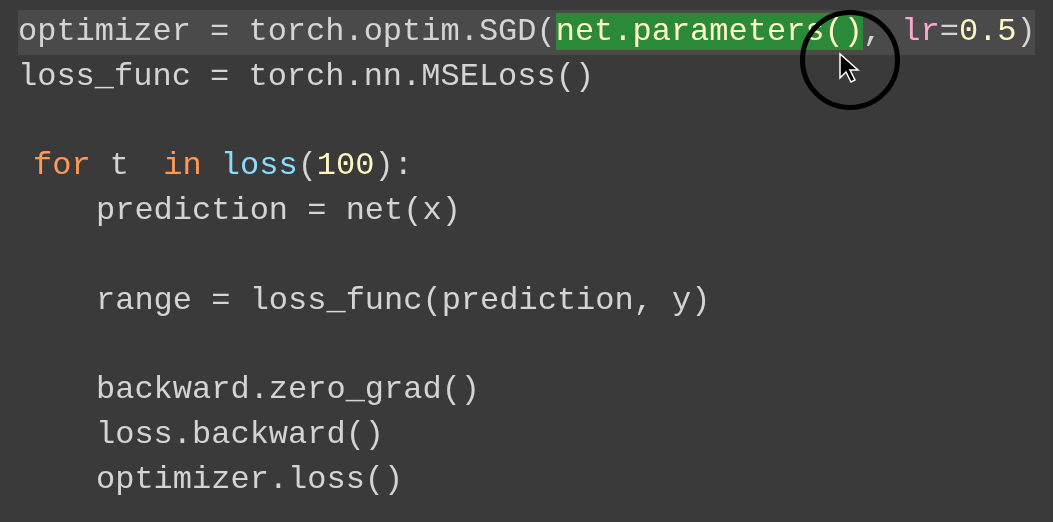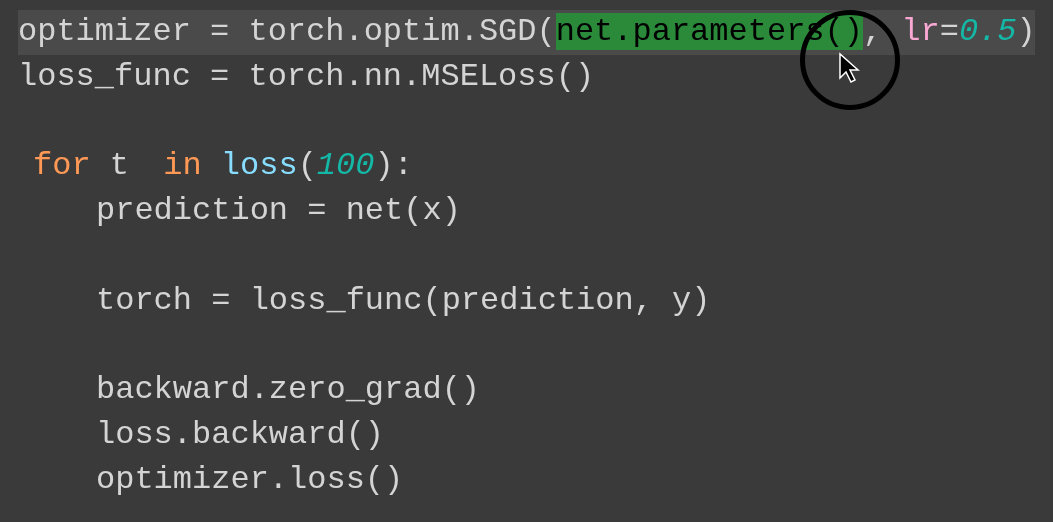--- a/index.html
+++ b/index.html
@@ -22,27 +22,27 @@
     .line {
       white-space: pre;
       position: relative;
     }
     .line.current {
       background: #4a4a4a;
     }
     .k { color: #ff9955; margin-left: 15px; }
     .id { color: #d4d4d4; }
     .bi { color: #88ddff; }
-    .num { color: #14b8a6; font-style: italic; }
+    .num { color: #fef9c3; }
     .arg { color: #f9a8d4; }
     .op { color: #d4d4d4; }
     .punct { color: #d4d4d4; }
     .sel {
       background: #2a8a3a;
-      color: #000000;
+      color: #fef9c3;
     }
     .cursor-overlay {
       position: absolute;
       top: 10px;
       left: 800px;
       pointer-events: none;
     }
     .circle {
       width: 100px;
       height: 100px;
@@ -67,21 +67,21 @@
 <div class="line"><span class="id">loss_func</span><span class="op"> = </span><span class="id">torch.nn.MSELoss()</span></div>
 
 <div class="line">&nbsp;</div>
 
 <div class="line"><span class="k">for</span><span> </span><span class="id">t</span><span> </span><span class="k">in</span><span> </span><span class="bi">loss</span><span class="punct">(</span><span class="num">100</span><span class="punct">):</span></div>
 
 <div class="line indent1"><span class="id">prediction = net(x)</span></div>
 
 <div class="line indent1">&nbsp;</div>
 
-<div class="line indent1"><span class="id">torch = loss_func(prediction, y)</span></div>
+<div class="line indent1"><span class="id">range = loss_func(prediction, y)</span></div>
 
 <div class="line indent1">&nbsp;</div>
 
 <div class="line indent1"><span class="id">backward.zero_grad()</span></div>
 
 <div class="line indent1"><span class="id">loss.backward()</span></div>
 
 <div class="line indent1"><span class="id">optimizer.loss()</span></div>
 
 <div class="cursor-overlay">

